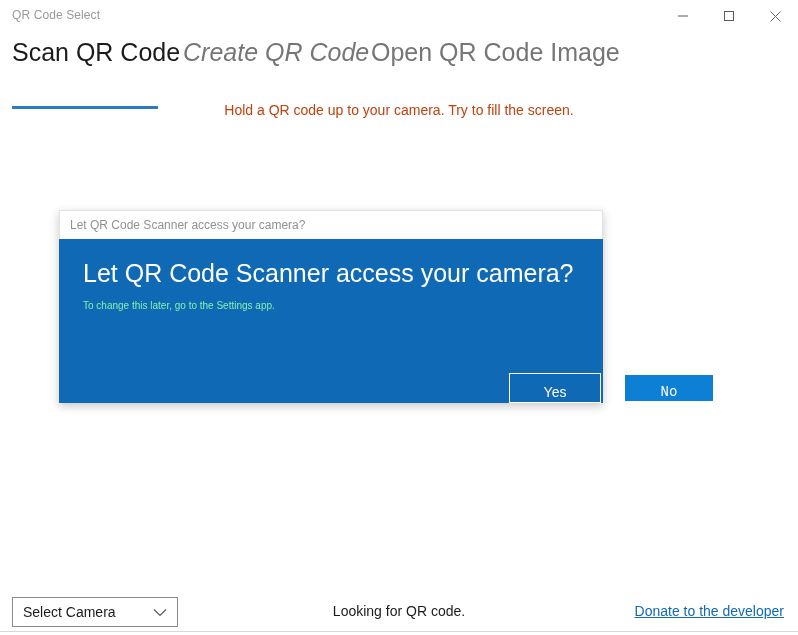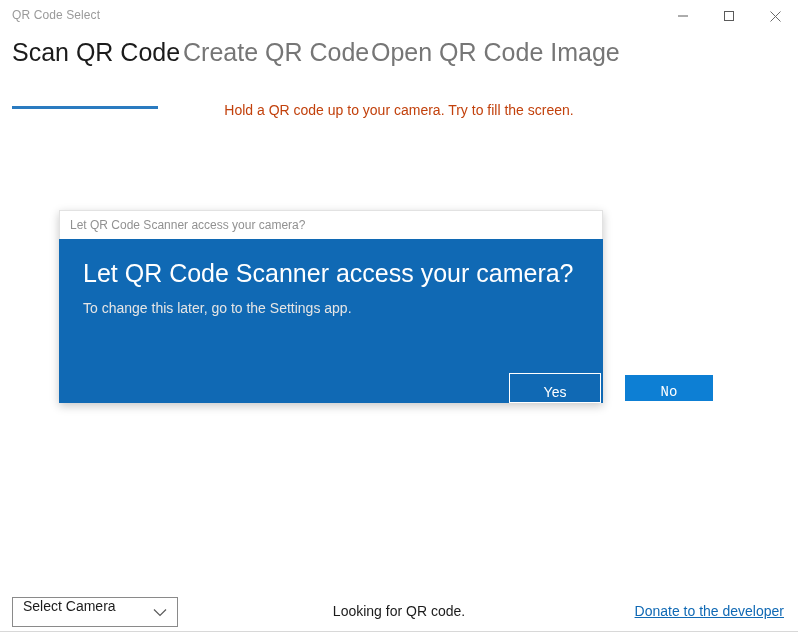--- a/index.html
+++ b/index.html
@@ -53,21 +53,21 @@
     position: absolute;
     top: 0;
     font-size: 25px;
     color: #767676;
     white-space: nowrap;
     font-weight: 400;
     line-height: 32px;
   }
   .tab.active { color: #1b1b1b; }
   #tab-scan { left: 12px; }
-  #tab-create { left: 183px; }
+  #tab-create { left: 183px; font-style: italic; }
   #tab-open { left: 371px; }
   #tab-underline {
     position: absolute;
     left: 12px; top: 70px;
     width: 146px; height: 3px;
     background: #2a7bc0;
   }
 
   
   #hint {
@@ -110,22 +110,22 @@
     position: absolute;
     left: 24px; top: 20px;
     font-size: 25px;
     color: #ffffff;
     white-space: nowrap;
     font-weight: 400;
   }
   #dialog-subtext {
     position: absolute;
     left: 24px; top: 61px;
-    font-size: 14px;
-    color: #e5e5e5;
+    font-size: 10px;
+    color: #86efac;
     white-space: nowrap;
   }
   .dlg-btn {
     position: absolute;
     top: 134px;
     width: 92px; height: 30px;
     box-sizing: border-box;
     border: 1px solid #ffffff;
     background: transparent;
     color: #ffffff;
@@ -153,20 +153,21 @@
     background: #ffffff;
   }
   #select-camera {
     position: absolute;
     left: 12px; top: 8px;
     width: 166px; height: 30px;
     box-sizing: border-box;
     border: 1px solid #8a8a8a;
     background: #ffffff;
     display: flex;
+    align-items: center;
     cursor: pointer;
   }
   #select-camera-label {
     margin-left: 10px;
     font-size: 14px;
     color: #1b1b1b;
     white-space: nowrap;
     flex: 1;
   }
   #select-camera-chevron {

